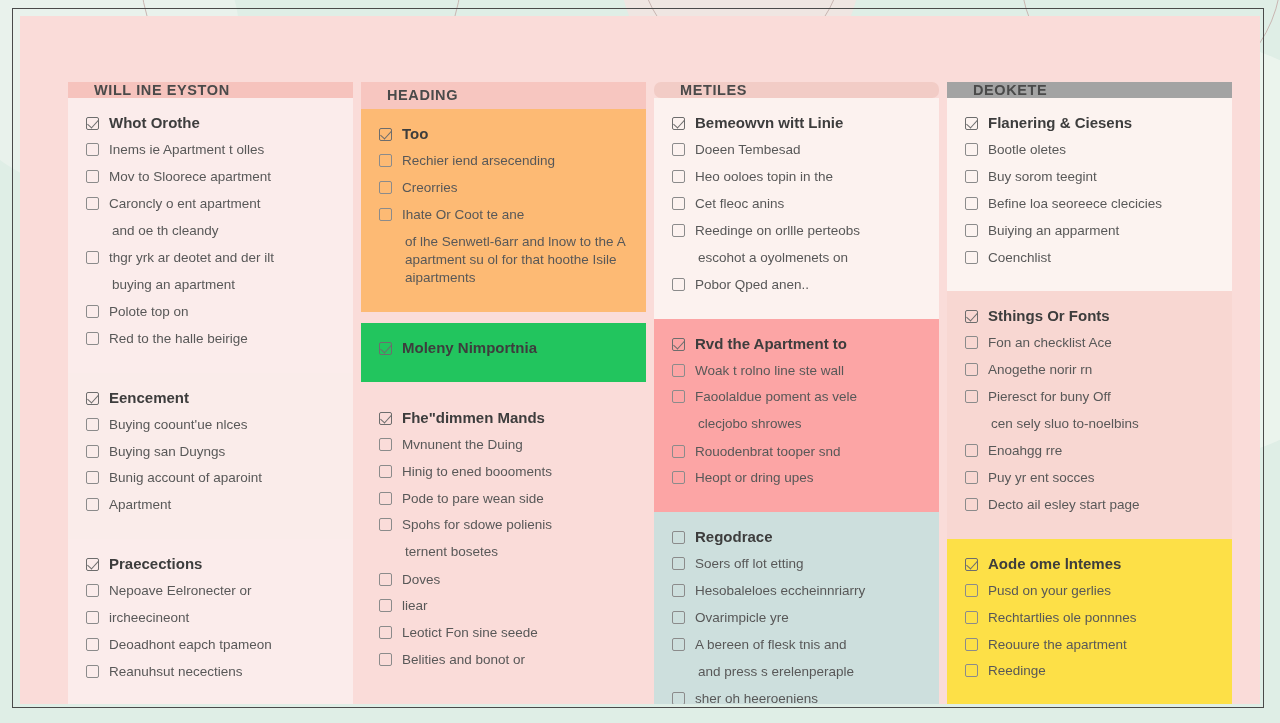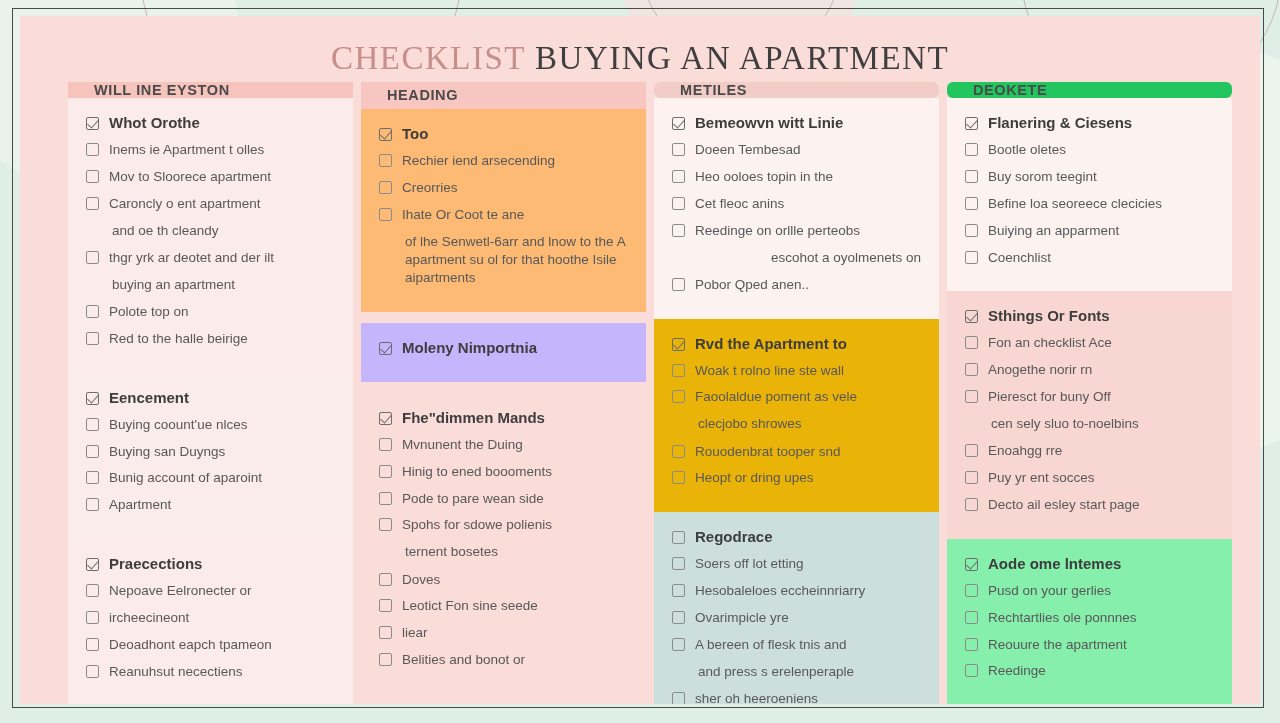--- a/index.html
+++ b/index.html
@@ -163,51 +163,48 @@
   }
 
   
   .c1 .col-head { background: #f6c3bd; }
   .c1 .card-a { background: #fbeceb; }
   .c1 .card-b { background: #faecea; }
   .c1 .card-c { background: #fbeceb; }
 
   .c2 .col-head { background: #f7c6c0; }
   .c2 .card-a { background: #fdba74; }
-  .c2 .card-b { background: #c4b5fd; }
+  .c2 .card-b { background: #22c55e; }
 
   .c3 .col-head { background: #f2ccc6; border-radius: 7px; }
-  .c3 .card-a { background: #fcf2ef; text-align: right; }
-  .c3 .card-b { background: #eab308; }
+  .c3 .card-a { background: #fcf2ef; }
+  .c3 .card-b { background: #fca5a5; }
   .c3 .card-c { background: #cddfdd; }
 
-  .c4 .col-head { background: #22c55e; border-radius: 6px; }
+  .c4 .col-head { background: #a3a3a3; }
   .c4 .card-a { background: #fcf3f0; }
   .c4 .card-b { background: #f8d7d2; }
-  .c4 .card-c { background: #86efac; text-align: center; }
+  .c4 .card-c { background: #fde047; text-align: center; }
 
   .gap-v { height: 12px; }
 </style>
 </head>
 <body>
 
 <div id="page">
   <div class="blob blob-a"></div>
   <div class="blob blob-b"></div>
   <div class="blob blob-c"></div>
   <div class="arc arc-1"></div>
   <div class="arc arc-2"></div>
   <div class="arc arc-3"></div>
 
   <div id="frame"></div>
 
   <div id="sheet">
-    <div id="title">
-      <span class="ghost">CHECKLIST</span><span> BUYING AN APARTMENT</span>
-    </div>
     <div id="columns">
         <div class="column c1">
           <div class="col-head">WILL INE EYSTON</div>
           <div class="card card-a">
             <div class="section-title">
               <span class="box checked"></span>
               <span>Whot Orothe</span>
             </div>
             <div class="row">
               <span class="box"></span>
@@ -333,25 +330,25 @@
               <span class="box"></span>
               <span class="txt">Spohs for sdowe polienis</span>
             </div>
             <div class="cont">ternent bosetes</div>
             <div class="row">
               <span class="box"></span>
               <span class="txt">Doves</span>
             </div>
             <div class="row">
               <span class="box"></span>
+              <span class="txt">liear</span>
+            </div>
+            <div class="row">
+              <span class="box"></span>
               <span class="txt">Leotict Fon sine seede</span>
-            </div>
-            <div class="row">
-              <span class="box"></span>
-              <span class="txt">liear</span>
             </div>
             <div class="row">
               <span class="box"></span>
               <span class="txt">Belities and bonot or</span>
             </div>
           </div>
         </div>
         <div class="column c3">
           <div class="col-head">METILES</div>
           <div class="card card-a">

